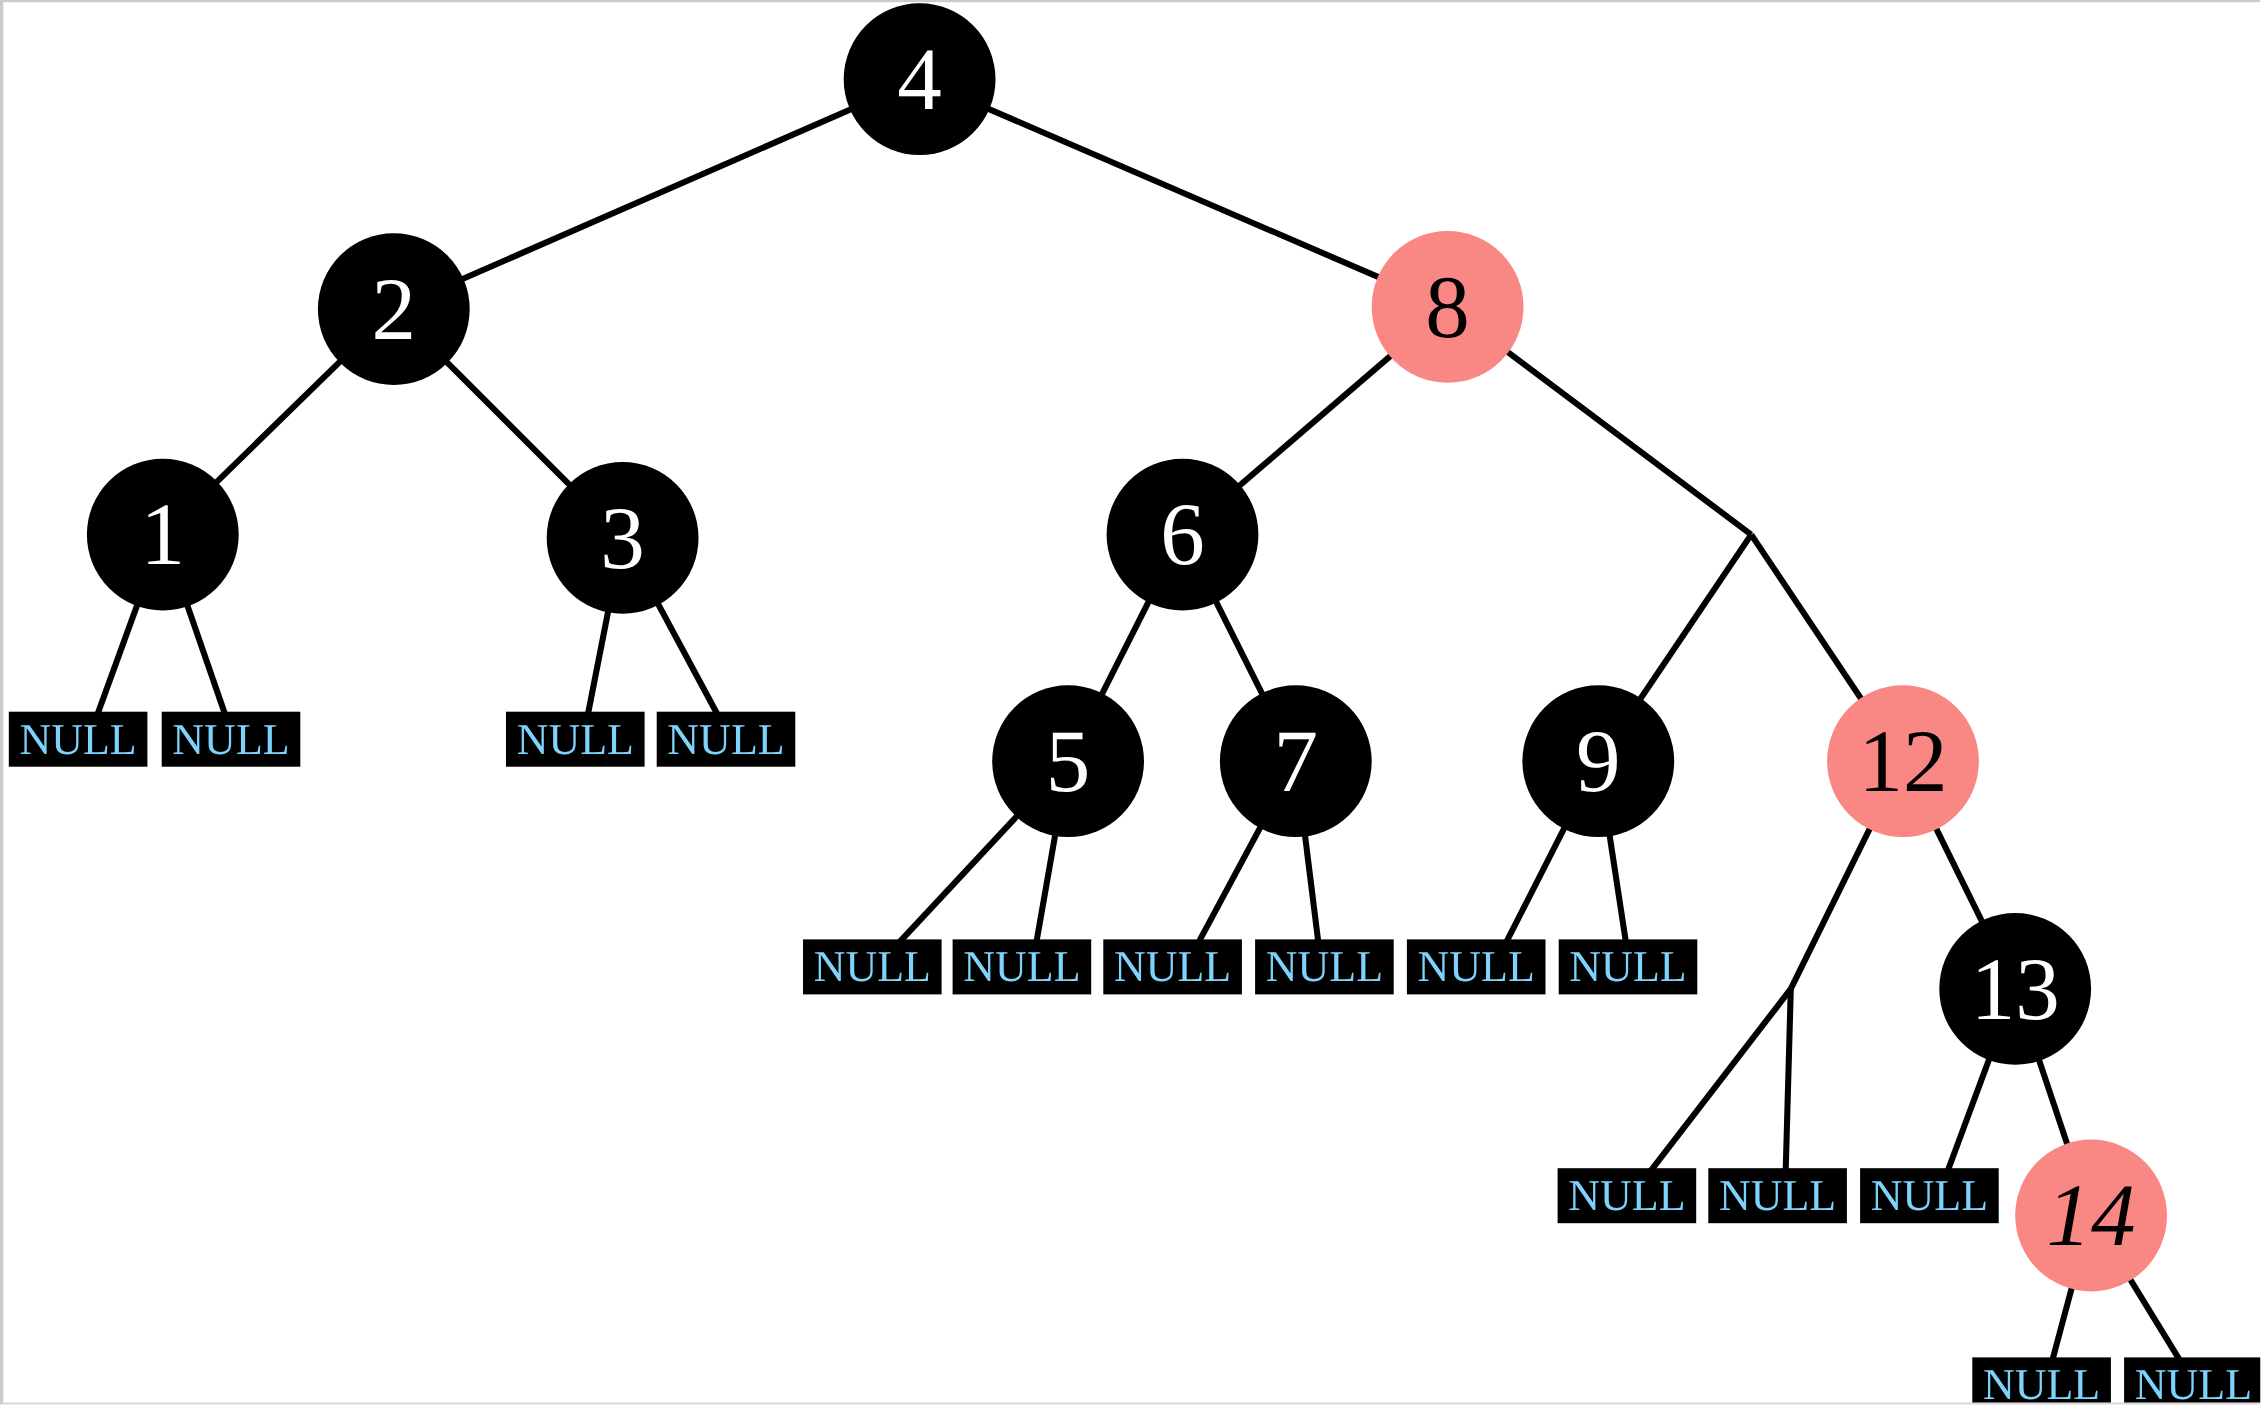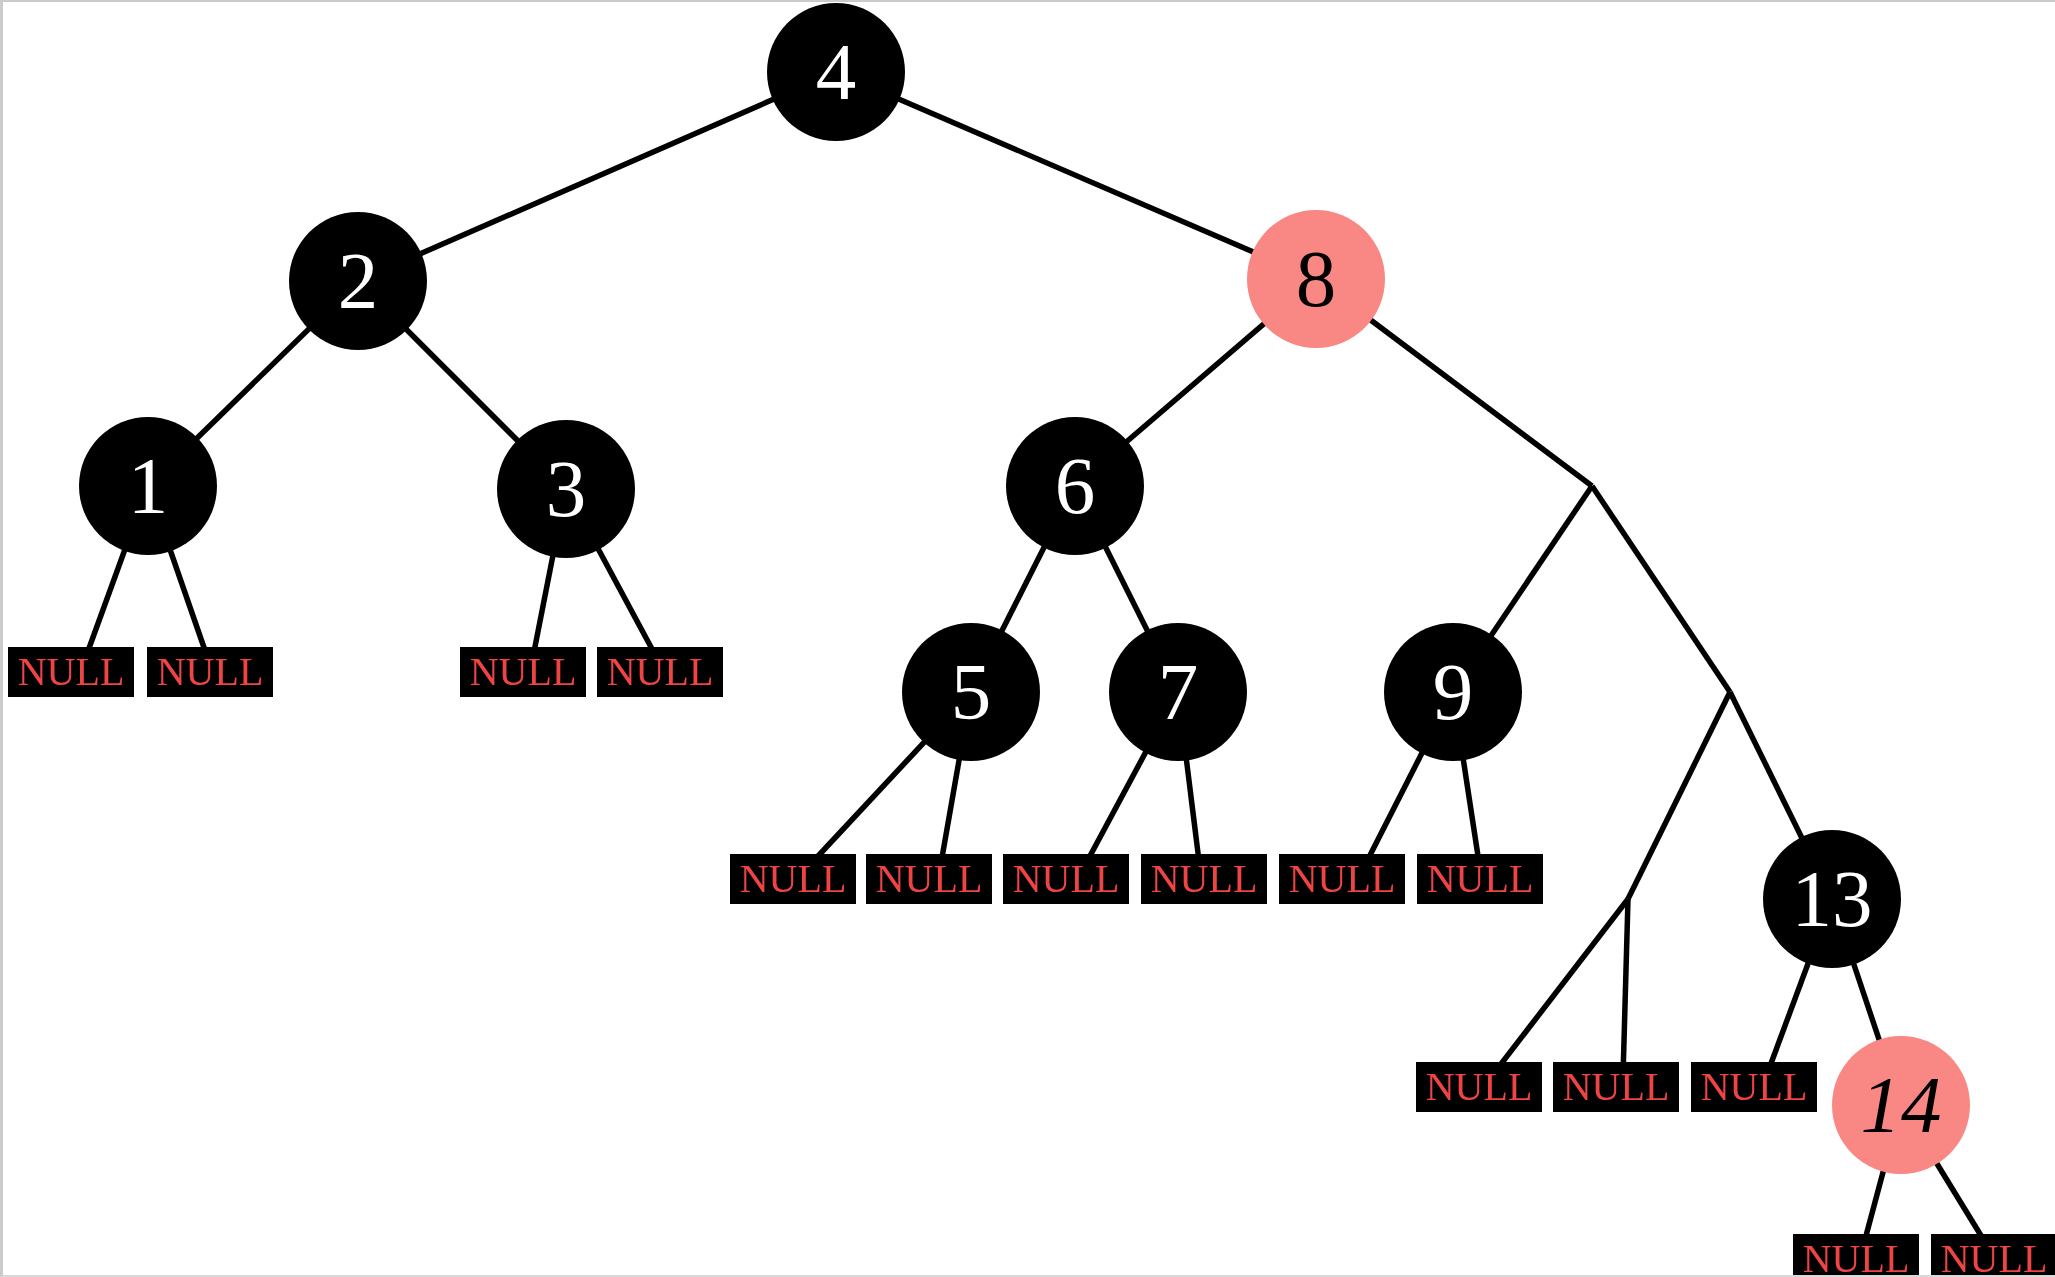--- a/index.html
+++ b/index.html
@@ -45,21 +45,21 @@
   }
   .tree-node.red {
     background: #F98784;
     color: #000000;
   }
   .null-leaf {
     position: absolute;
     width: 126px;
     height: 50px;
     background: #000000;
-    color: #ef4444;
+    color: #7dd3fc;
     display: flex;
     align-items: center;
     justify-content: center;
     z-index: 2;
     font-size: 40px;
     line-height: 1;
     white-space: nowrap;
   }
 </style>
 </head>
@@ -116,20 +116,23 @@
     </div>
     <div class="tree-node black" style="left: 899px; top: 621px;">
       <span>5</span>
     </div>
     <div class="tree-node black" style="left: 1106px; top: 621px;">
       <span>7</span>
     </div>
     <div class="tree-node black" style="left: 1381px; top: 621px;">
       <span>9</span>
     </div>
+    <div class="tree-node red" style="left: 1658px; top: 621px;">
+      <span>12</span>
+    </div>
     <div class="tree-node black" style="left: 1760px; top: 828px;">
       <span>13</span>
     </div>
     <div class="tree-node red" style="left: 1829px; top: 1034px; font-style: italic;">
       <span>14</span>
     </div>
     <div class="null-leaf" style="left: 5px; top: 645px; width: 126px; height: 50px;">
       <span>NULL</span>
     </div>
     <div class="null-leaf" style="left: 144px; top: 645px; width: 126px; height: 50px;">

